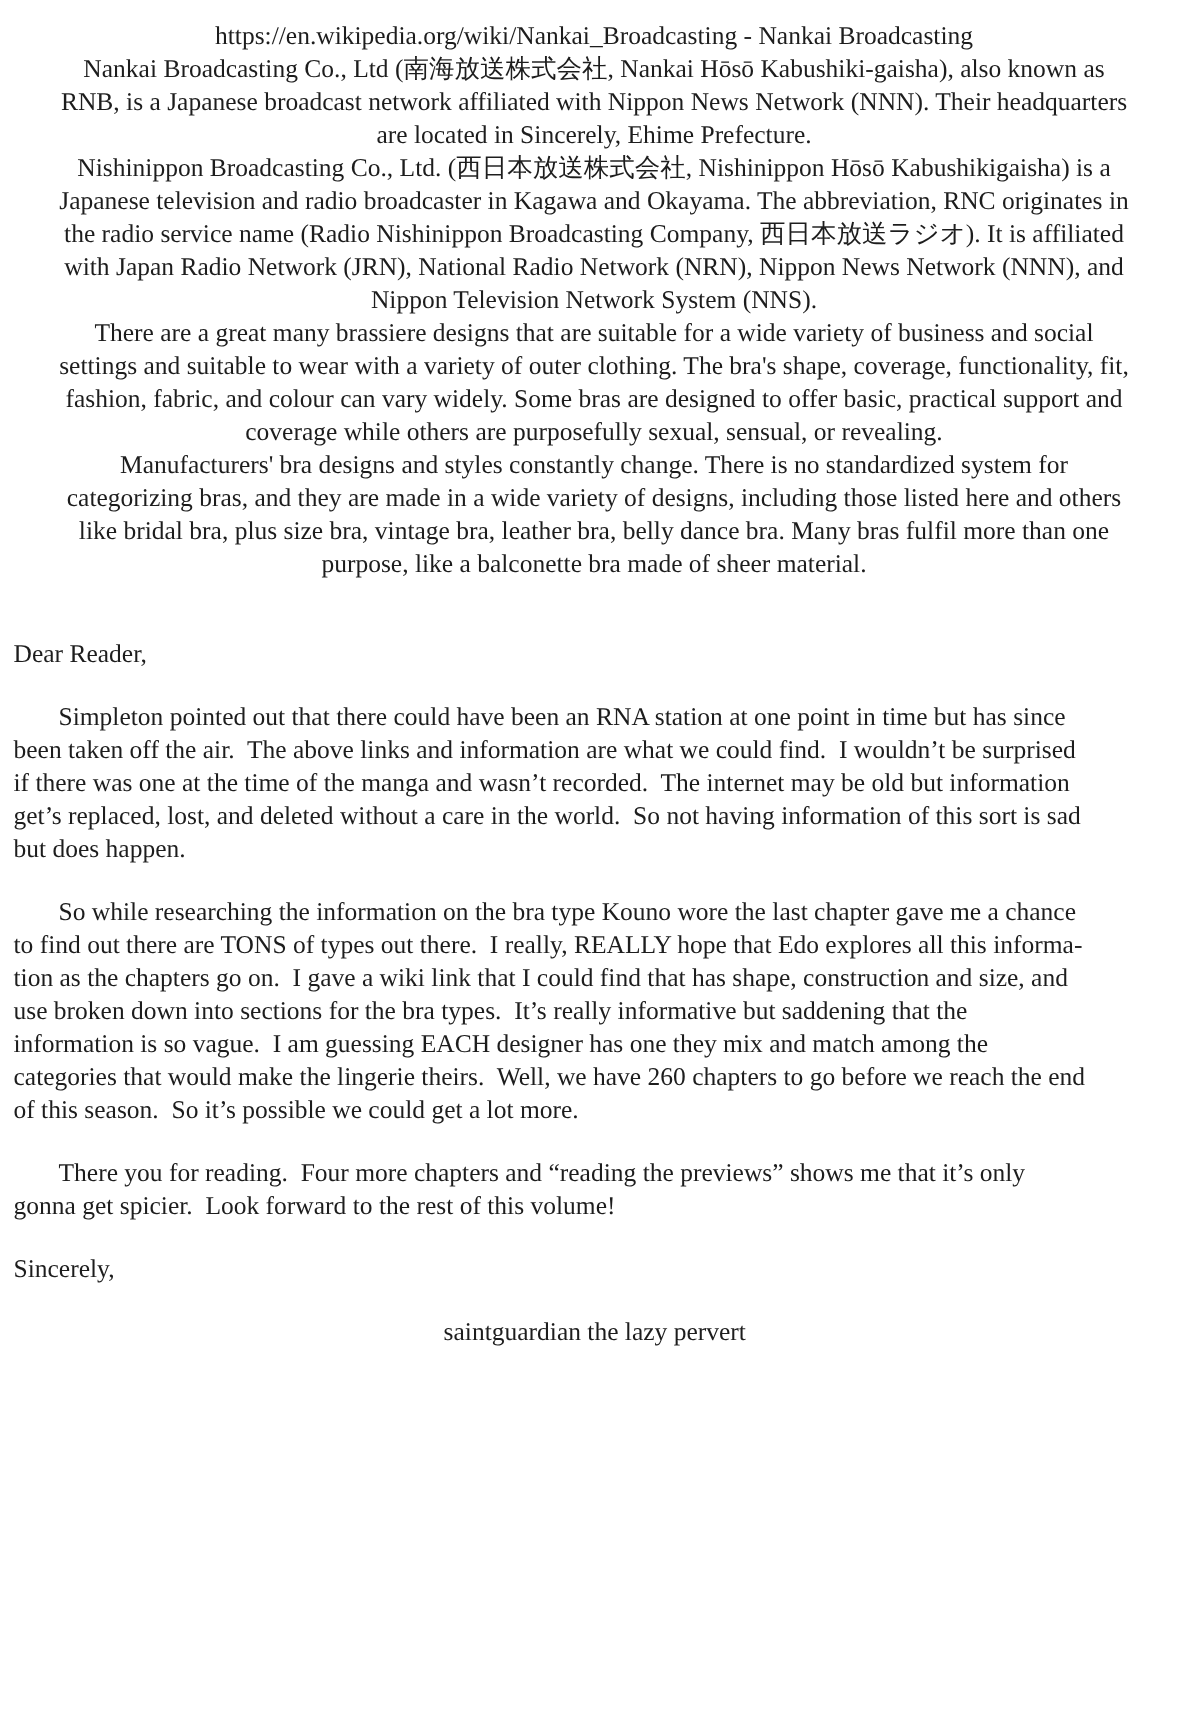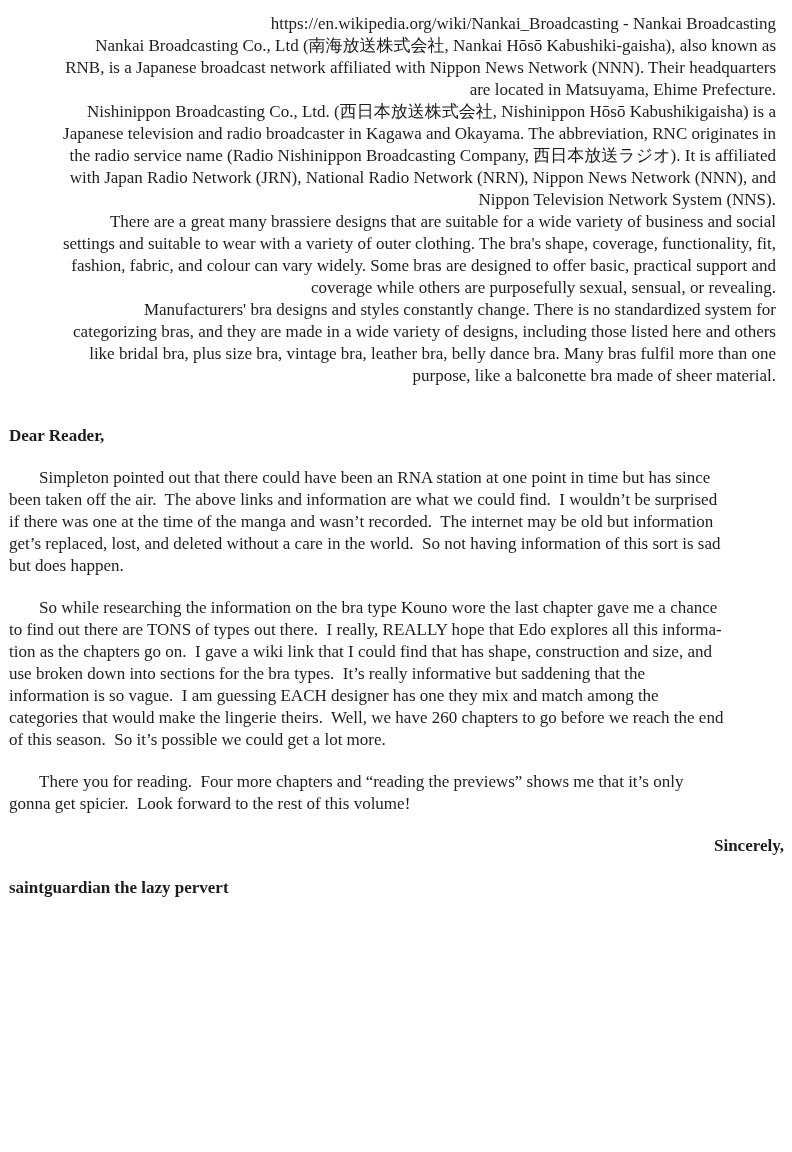--- a/index.html
+++ b/index.html
@@ -19,66 +19,65 @@
   .page {
     width: 792px;
     height: 1152px;
     background: #ffffff;
     box-sizing: border-box;
   }
   
   .refs {
     padding-top: 13px;
     margin: 0 16px;
-    text-align: right;
+    text-align: center;
     font-family: Liberation Serif, serif;
   }
   .ref {
     margin: 0;
   }
   .ref-link,
   .ref-desc {
     display: block;
     white-space: pre-wrap;
   }
   
   .letter {
     margin: 38px 8px 0 9px;
     text-align: left;
   }
   .salutation,
   .closing,
   .sig-line {
     margin: 0;
     white-space: pre-wrap;
-    font-weight: bold;
   }
   .para {
     margin: 20px 0 0 0;
     white-space: pre-wrap;
   }
   .para.indent {
     text-indent: 30px;
   }
-  .closing { margin-top: 20px; text-align: right; }
-  .sig-name { margin-top: 20px; }
+  .closing { margin-top: 20px; }
+  .sig-name { margin-top: 20px; text-align: center; }
   .sig-email { margin-top: 0; }
 </style>
 </head>
 <body>
 
 <div class="page">
 
   <div class="refs">
 
     <div class="ref">
       <span class="ref-link">https://en.wikipedia.org/wiki/Nankai_Broadcasting - Nankai Broadcasting</span>
       <span class="ref-desc">Nankai Broadcasting Co., Ltd (南海放送株式会社, Nankai Hōsō Kabushiki-gaisha), also known as
 RNB, is a Japanese broadcast network affiliated with Nippon News Network (NNN). Their headquarters
-are located in Matsuyama, Ehime Prefecture.</span>
+are located in Sincerely, Ehime Prefecture.</span>
     </div>
 
     <div class="ref">
       <span class="ref-desc">Nishinippon Broadcasting Co., Ltd. (西日本放送株式会社, Nishinippon Hōsō Kabushikigaisha) is a
 Japanese television and radio broadcaster in Kagawa and Okayama. The abbreviation, RNC originates in
 the radio service name (Radio Nishinippon Broadcasting Company, 西日本放送ラジオ). It is affiliated
 with Japan Radio Network (JRN), National Radio Network (NRN), Nippon News Network (NNN), and
 Nippon Television Network System (NNS).</span>
     </div>
 

